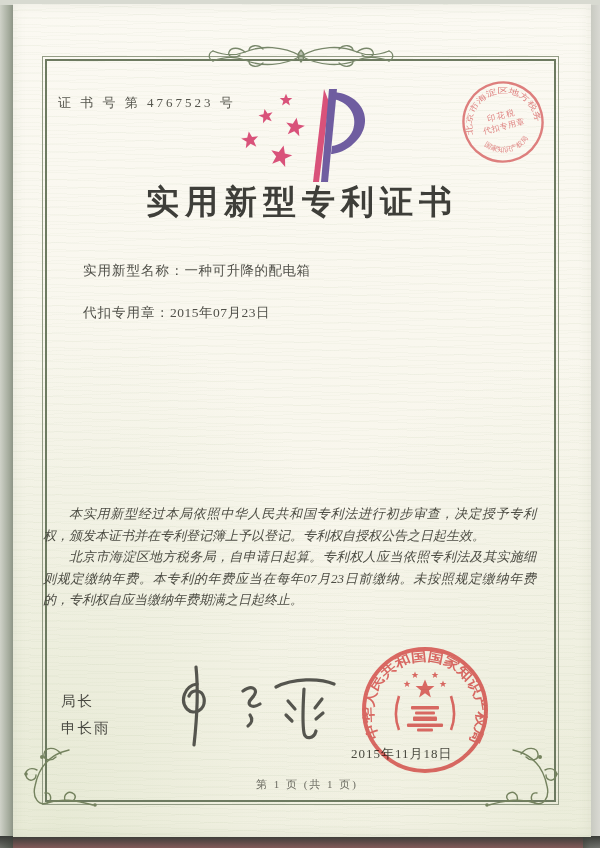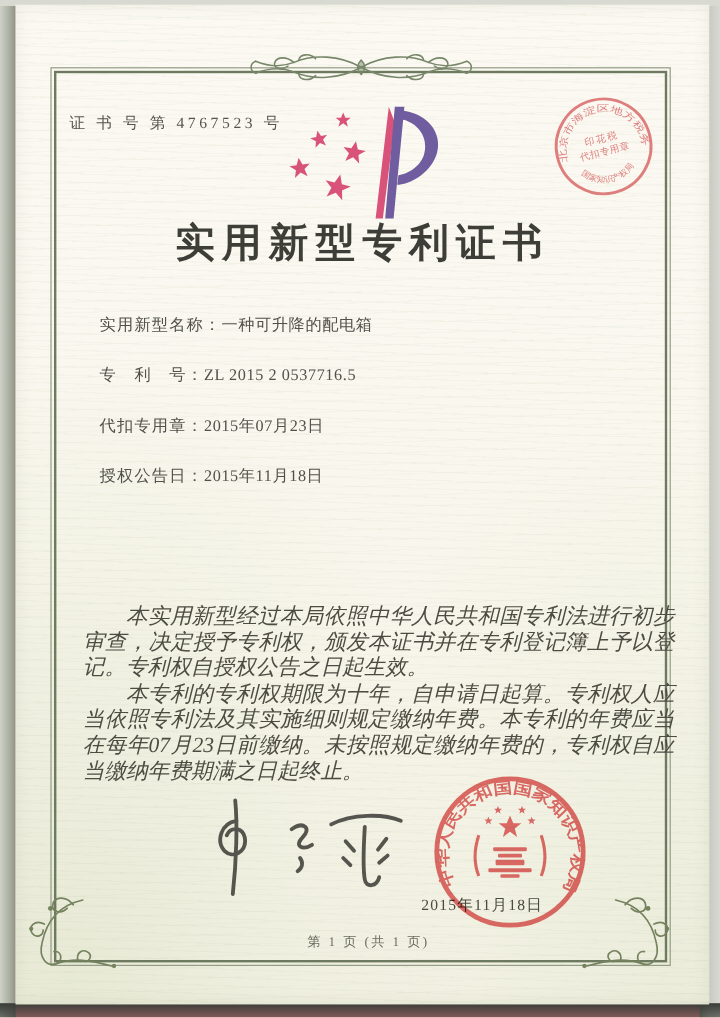--- a/index.html
+++ b/index.html
@@ -39,22 +39,22 @@
   .logo { position:absolute; left:216px; top:80px; width:150px; height:102px; }
 
   .title { position:absolute; left:0; top:176px; width:100%; text-align:center;
            font-size:33px; font-weight:700; letter-spacing:6px; color:#3e3e39; }
 
   .fields { position:absolute; left:30px; top:258px; width:480px;margin-left:40px; }
   .field  { height:21px; margin-bottom:21px; font-size:13.5px; color:#51514a;
             letter-spacing:0.5px; white-space:nowrap; }
   .field .lbl { letter-spacing:1px; }
 
-  .paragraphs { position:absolute; left:56px; top:499px; width:493px;
-                font-size:18px; line-height:21.5px; color:#4c4c43;
+  .paragraphs { position:absolute; left:30px; top:499px; width:493px;
+                font-size:13px; line-height:21.5px; color:#4c4c43;
                 font-style:italic; text-align:justify; }
   .paragraphs p { text-indent:2em; }
 
   .sig-block { position:absolute; left:48px; top:684px; font-size:14.5px; color:#494942;
                letter-spacing:2px; line-height:27px; }
   .signature { position:absolute; left:112px; top:652px; width:232px; height:96px; }
 
   .tax-seal { position:absolute; left:448px; top:76px; width:84px; height:84px;
               transform:rotate(-14deg); opacity:0.85; }
   .sipo-seal { position:absolute; left:346px; top:640px; width:132px; height:132px;
@@ -141,30 +141,32 @@
       <g fill="#6f5da0">
         <polygon points="92,98 100,5 108,5 99,98"></polygon>
         <path d="M104,8 C136,10 148,42 122,62 C114,68 106,70 102,70 L103,62 C110,61 120,56 124,46 C129,32 120,17 103,15 Z"></path>
       </g>
     </svg>
 
     <div class="title">实用新型专利证书</div>
 
     <div class="fields">
       <div class="field"><span class="lbl">实用新型名称：</span><span>一种可升降的配电箱</span></div>
-      <div class="field"><span class="lbl">专　利　号：</span><span>ZL 2015 2 0537716.5</span></div>
       <div class="field"><span class="lbl">代扣专用章：</span><span>2015年07月23日</span></div>
-      <div class="field"><span class="lbl">授权公告日：</span><span>2015年11月18日</span></div>
     </div>
 
     <div class="paragraphs">
       <p>本实用新型经过本局依照中华人民共和国专利法进行初步审查，决定授予专利权，颁发本证书并在专利登记簿上予以登记。专利权自授权公告之日起生效。</p>
-      <p>本专利的专利权期限为十年，自申请日起算。专利权人应当依照专利法及其实施细则规定缴纳年费。本专利的年费应当在每年07月23日前缴纳。未按照规定缴纳年费的，专利权自应当缴纳年费期满之日起终止。</p>
+      <p>北京市海淀区地方税务局，自申请日起算。专利权人应当依照专利法及其实施细则规定缴纳年费。本专利的年费应当在每年07月23日前缴纳。未按照规定缴纳年费的，专利权自应当缴纳年费期满之日起终止。</p>
     </div>
 
+    <div class="sig-block">
+      <div>局长</div>
+      <div>申长雨</div>
+    </div>
 
     <svg class="signature" viewBox="0 0 232 96" aria-label="申长雨">
       <g stroke="#45453f" stroke-width="3.2" fill="none" stroke-linecap="round" stroke-linejoin="round" opacity="0.9">
         <path d="M72,28 C59,30 55,45 62,53 C69,60 81,54 79,42 C77,33 67,33 64,40"></path>
         <path d="M71,11 C73,30 72,62 69,89"></path>
         <path d="M118,35 C128,28 135,34 127,42 C120,49 127,53 135,48"></path>
         <path d="M125,59 C128,63 127,67 123,70"></path>
         <path d="M151,31 C168,22 195,22 209,28"></path>
         <path d="M179,33 C178,50 177,66 179,77 C180,84 189,83 191,75"></path>
         <path d="M163,45 L170,53"></path>

